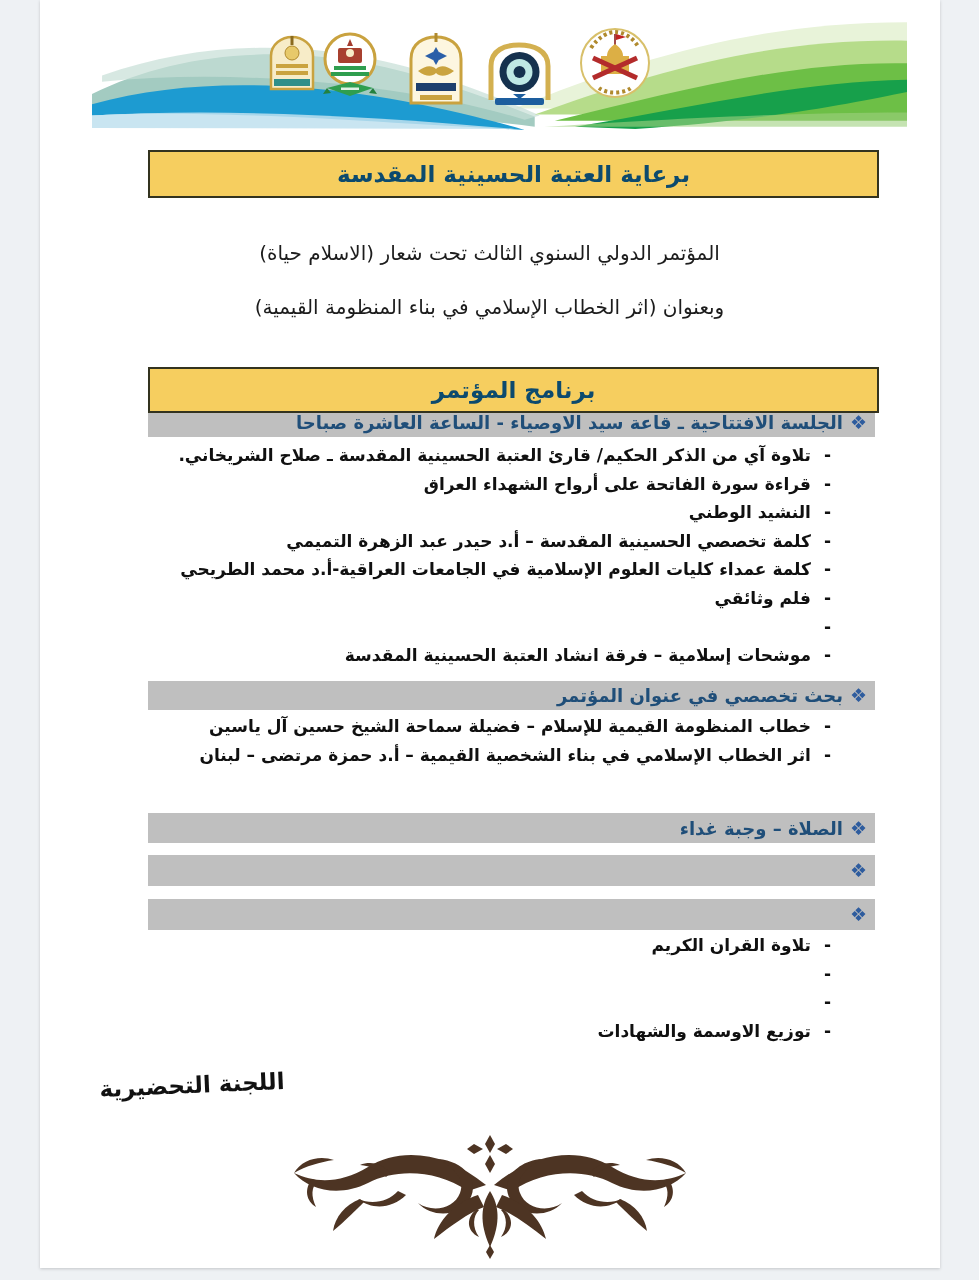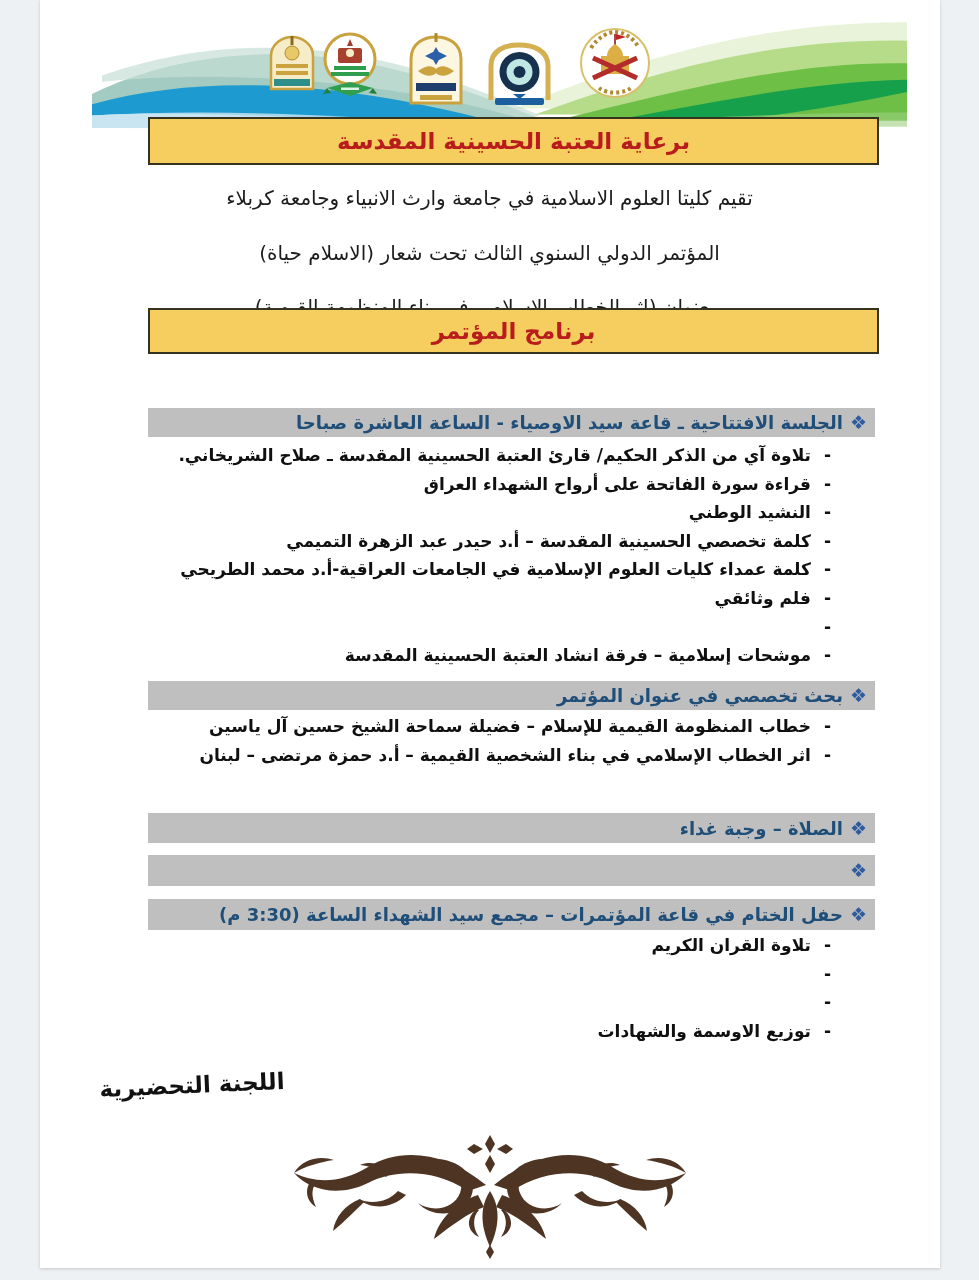--- a/index.html
+++ b/index.html
@@ -20,24 +20,24 @@
   .logo1{left:228px;top:34px;width:48px;height:58px;}
   .logo2{left:281px;top:32px;width:58px;height:76px;}
   .logo3{left:366px;top:33px;width:60px;height:78px;}
   .logo4{left:443px;top:42px;width:73px;height:66px;}
   .logo5{left:539px;top:26px;width:72px;height:75px;}
   
   .band{position:absolute;left:108px;width:727px;}
   .banner{
     background:#f6ce5f;border:2px solid #33331f;
     display:flex;align-items:center;justify-content:center;
-    font-weight:bold;color:#b91c1c;font-size:23px;z-index:5;
+    font-weight:bold;color:#0c4a6e;font-size:23px;z-index:5;margin-top:33px;
   }
   .banner1{top:117px;height:44px;}
-  .banner2{top:308px;height:42px;}
+  .banner2{top:334px;height:42px;}
   
   .introline{
     position:absolute;left:86px;width:727px;text-align:center;
     font-size:20px;color:#1c1c1c;letter-spacing:0;
   }
   .line1{top:186px;}
   .line2{top:241px;}
   .line3{top:295px;}
   
   .bar{
@@ -150,21 +150,20 @@
         <path d="M14,32 L58,52" stroke="#b32b2b" stroke-width="5"></path>
         <path d="M58,32 L14,52" stroke="#b32b2b" stroke-width="5"></path>
         <path d="M20,62 C 28,68 44,68 52,62" stroke="#b08a2e" stroke-width="4" stroke-dasharray="3 3" fill="none"></path>
       </svg>
     </div>
 
     <div class="band banner banner1">
       <span>برعاية العتبة الحسينية المقدسة</span>
     </div>
 
-    <div class="introline line1">تقيم كليتا العلوم الاسلامية في جامعة وارث الانبياء وجامعة كربلاء</div>
     <div class="introline line2">المؤتمر الدولي السنوي الثالث تحت شعار (الاسلام حياة)</div>
     <div class="introline line3">وبعنوان (اثر الخطاب الإسلامي في بناء المنظومة القيمية)</div>
 
     <div class="band banner banner2">
       <span>برنامج المؤتمر</span>
     </div>
 
     <div class="band bar bar1">
       <span class="diamond">❖</span>
       <span>الجلسة الافتتاحية ـ قاعة سيد الاوصياء -  الساعة العاشرة صباحا</span>
@@ -222,21 +221,20 @@
       <span class="diamond">❖</span>
       <span>الصلاة – وجبة غداء</span>
     </div>
 
     <div class="band bar bar4">
       <span class="diamond">❖</span>
     </div>
 
     <div class="band bar bar5">
       <span class="diamond">❖</span>
-      <span>حفل الختام في قاعة المؤتمرات – مجمع سيد الشهداء الساعة (3:30 م)</span>
     </div>
     <div class="list list4">
       <div class="item">
           <span class="dash">-</span>
           <span>تلاوة القران الكريم</span>
         </div>
       <div class="item">
           <span class="dash">-</span>
         </div>
       <div class="item">

